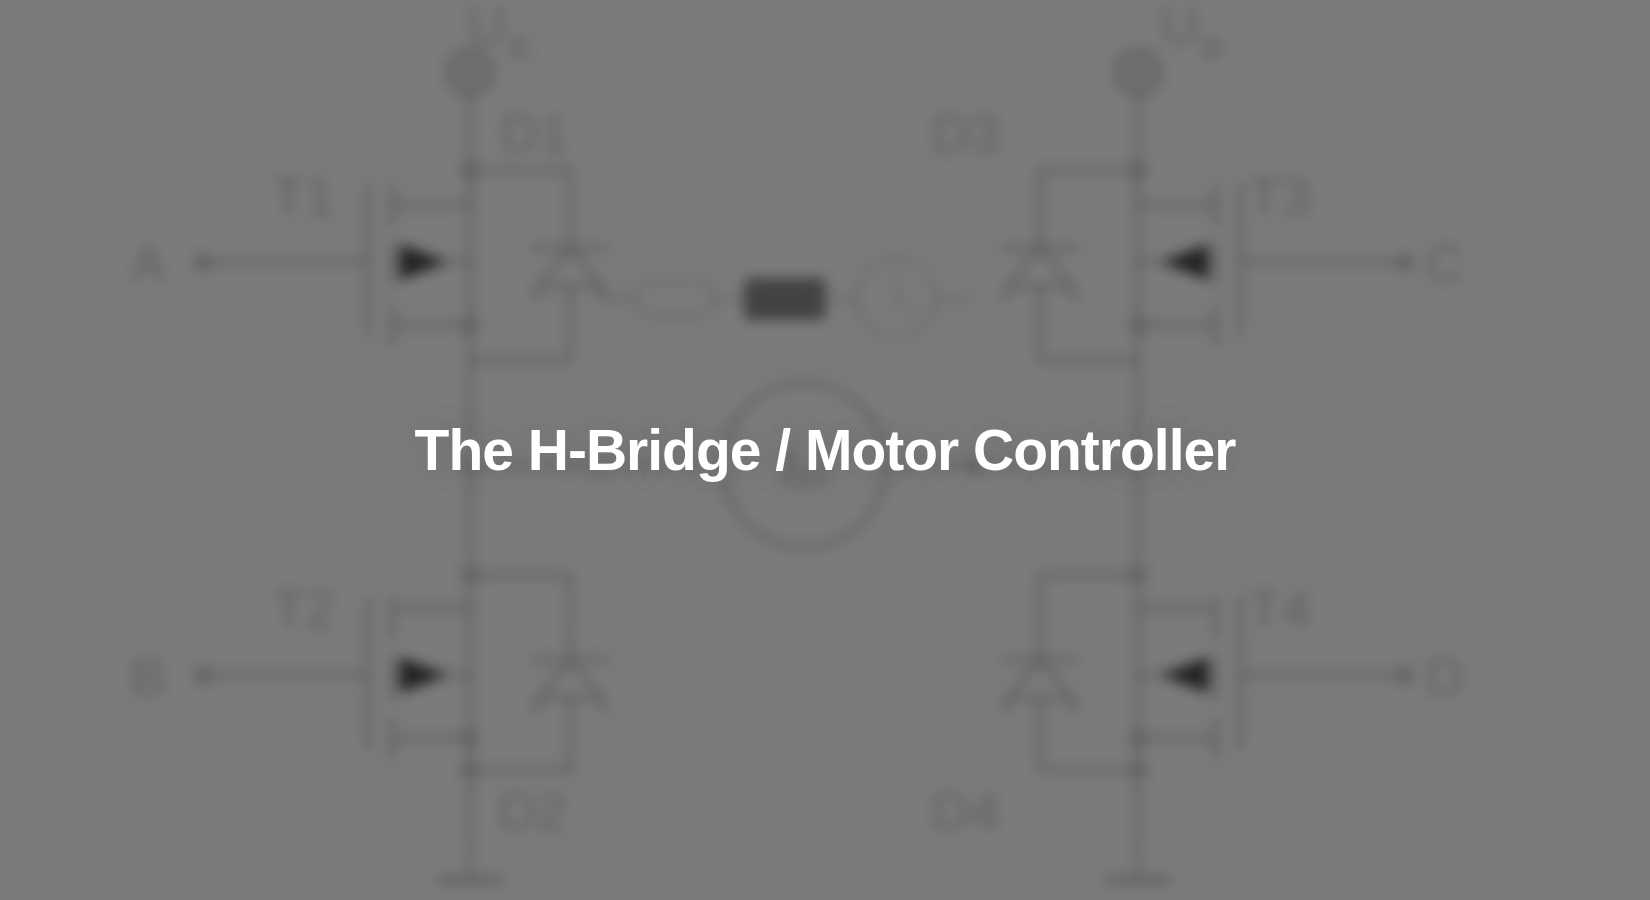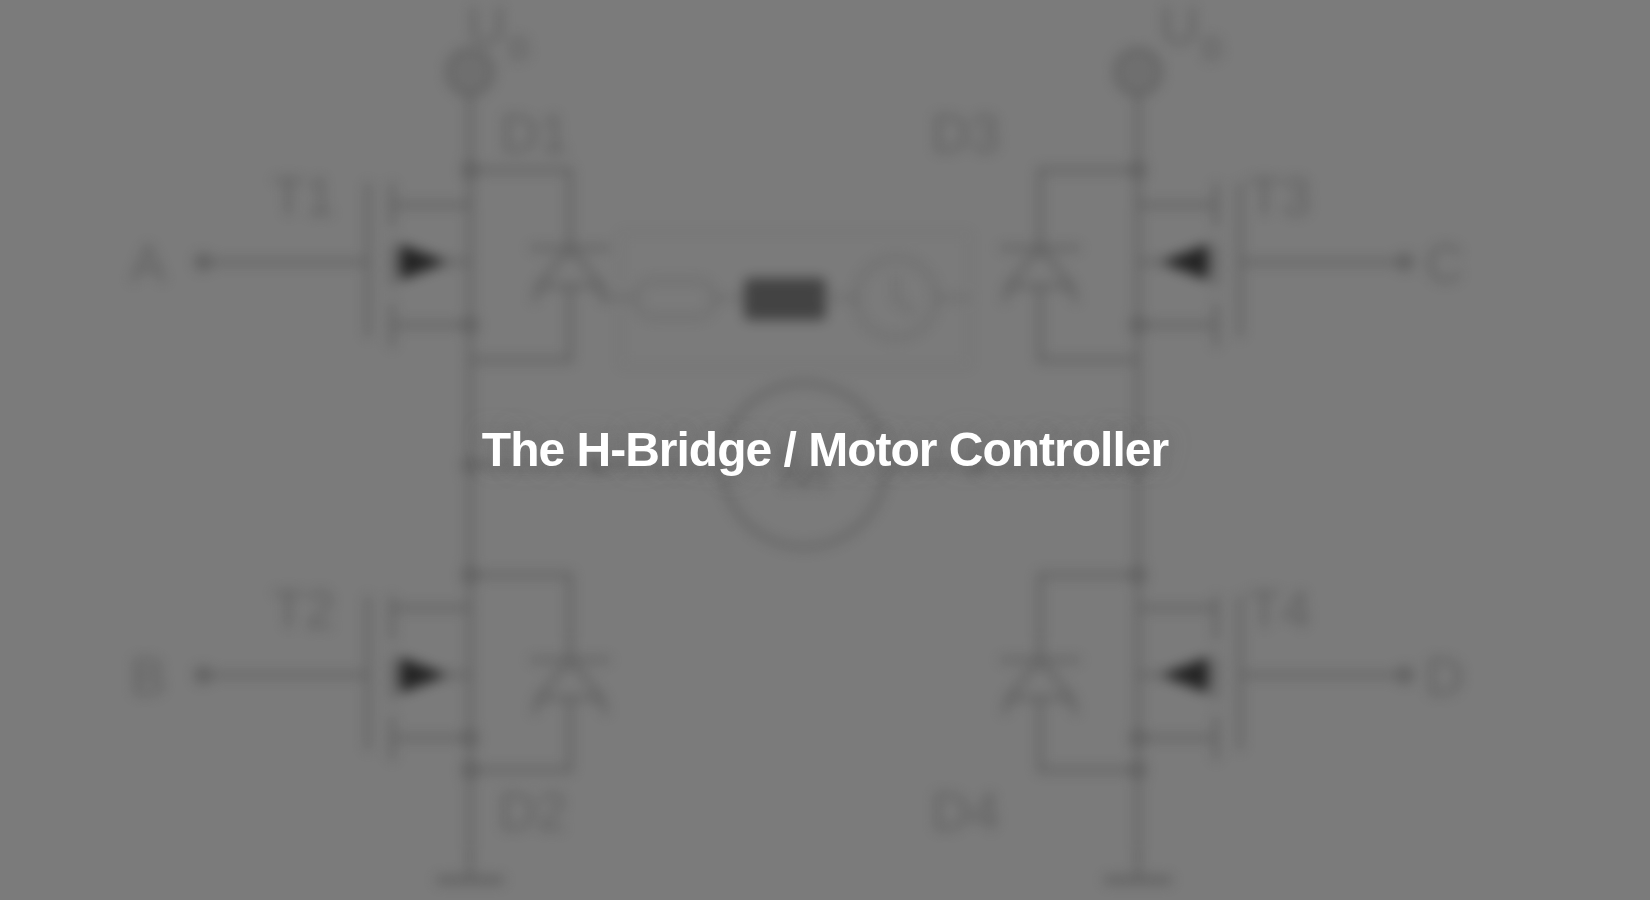--- a/index.html
+++ b/index.html
@@ -34,21 +34,21 @@
     height: 900px;
     display: flex;
     align-items: center;
     justify-content: center;
     pointer-events: none;
   }
   #overlay-title {
     color: #ffffff;
     font-family: "Liberation Sans", sans-serif;
     font-weight: bold;
-    font-size: 48px;
+    font-size: 57px;
     letter-spacing: -1px;
     line-height: 1;
     white-space: nowrap;
     text-shadow: 0 0 10px rgba(120,120,120,0.85), 0 0 22px rgba(110,110,110,0.6);
   }
 </style>
 </head>
 <body>
 
 <div id="stage">

